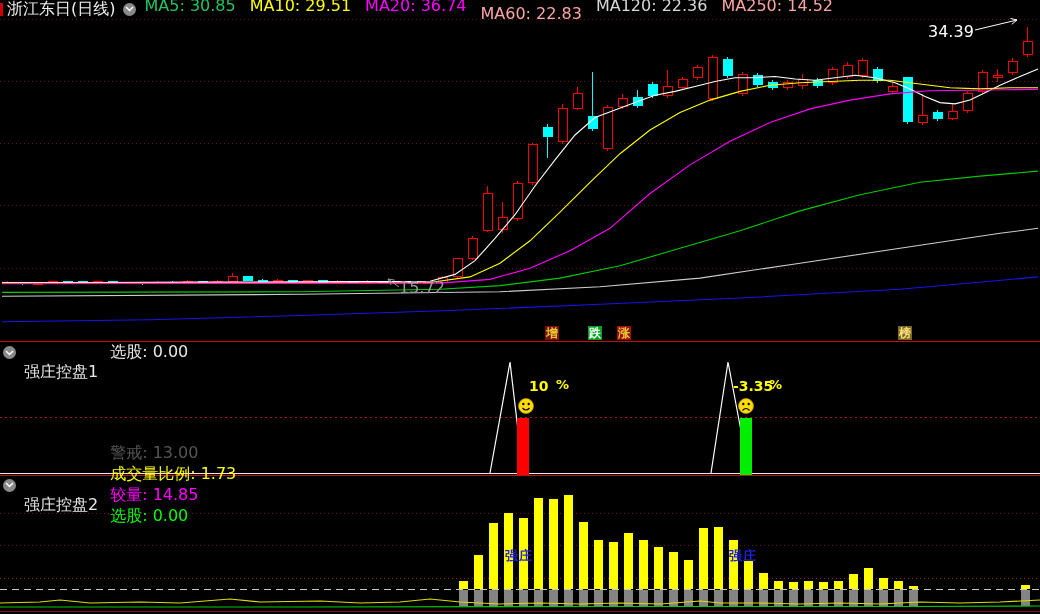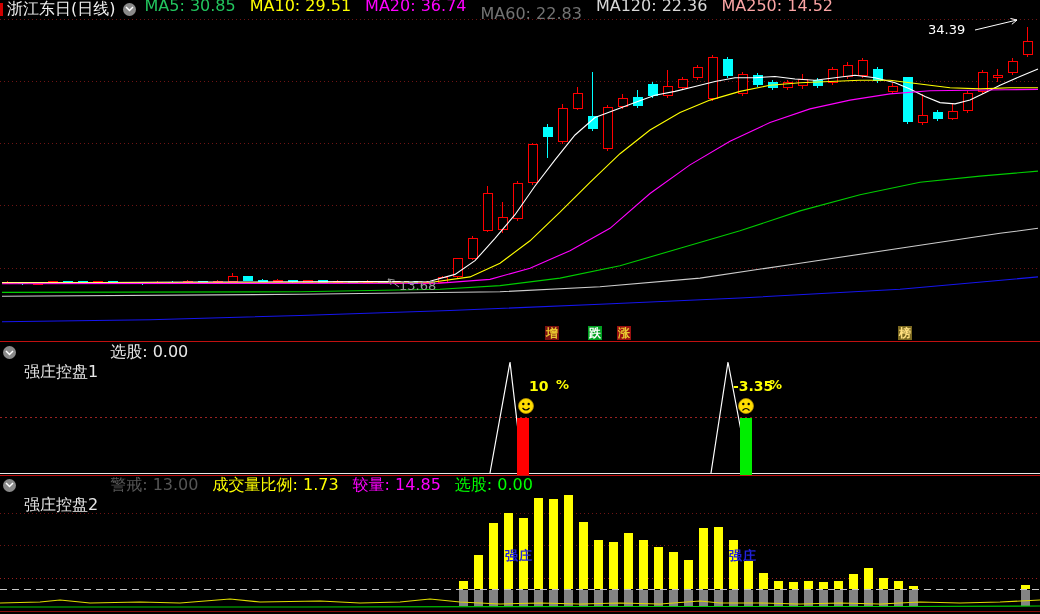--- a/index.html
+++ b/index.html
@@ -18,40 +18,40 @@
             align-items:center;justify-content:center;margin:0 8px 0 2px;cursor:pointer;flex:none;}
   .collapse svg{display:block;}
   .legend-item{margin-right:14px;}
   .p-legend{margin-right:12px;margin-top:40px;}
   .sep{position:absolute;left:0;width:100%;height:1px;z-index:2;}
   #sep1{top:341px;background:#c01010;}
   #sep2{top:475px;background:#c01010;}
   #sep3{top:611px;background:#8a0f0f;}
   .marker{position:absolute;top:326px;height:14px;line-height:14px;padding:0 1px;
           font-size:12px;font-weight:bold;z-index:2;cursor:pointer;}
-  .annot{position:absolute;z-index:2;font-size:13px;}
+  .annot{position:absolute;z-index:2;font-size:16px;}
 </style>
 </head>
 <body>
 
 <div id="app">
 
   <div id="topbar" class="hdr">
     <span class="corner-tick"></span>
     <span class="title">浙江东日(日线)</span>
     <span class="collapse">
       <svg width="9" height="6" viewBox="0 0 9 6">
           <polyline points="1,1 4.5,4.5 8,1" fill="none" stroke="#fff" stroke-width="1.5"></polyline>
         </svg>
     </span>
     <span id="ma-legend" style="display:inline-flex;">
         <span class="legend-item" style="color: #22c55e;">MA5: 30.85</span>
         <span class="legend-item" style="color: rgb(255, 255, 0);">MA10: 29.51</span>
         <span class="legend-item" style="color: rgb(255, 0, 255);">MA20: 36.74</span>
-        <span class="legend-item" style="color: #737373; margin-top: 8px;">MA60: 22.83</span>
+        <span class="legend-item" style="color: #fca5a5; margin-top: 8px;">MA60: 22.83</span>
         <span class="legend-item" style="color: rgb(216, 216, 216);">MA120: 22.36</span>
         <span class="legend-item" style="color: #fca5a5;">MA250: 14.52</span>
       </span>
   </div>
 
   <svg id="chart-canvas" width="1040" height="614" viewBox="0 0 1040 614">
       <g>
         <line x1="0" y1="268.2" x2="1040" y2="268.2" stroke="#6e1414" stroke-dasharray="1,3" shape-rendering="crispEdges"></line>
         <line x1="0" y1="205.9" x2="1040" y2="205.9" stroke="#6e1414" stroke-dasharray="1,3" shape-rendering="crispEdges"></line>
         <line x1="0" y1="143.7" x2="1040" y2="143.7" stroke="#6e1414" stroke-dasharray="1,3" shape-rendering="crispEdges"></line>
@@ -333,23 +333,23 @@
       </span>
   </div>
 
   <div id="p3-header" class="hdr">
     <span class="collapse" style="margin-left:3px;">
       <svg width="9" height="6" viewBox="0 0 9 6">
           <polyline points="1,1 4.5,4.5 8,1" fill="none" stroke="#fff" stroke-width="1.5"></polyline>
         </svg>
     </span>
     <span class="p-legend">强庄控盘2</span>
-    <span id="p3-legend" style="display:inline-flex;">
+    <span id="p3-legend" style="display:inline-flex;flex-direction:column;">
         <span class="legend-item" style="color: rgb(86, 86, 86);">警戒: 13.00</span>
         <span class="legend-item" style="color: rgb(255, 255, 0); text-align: center;">成交量比例: 1.73</span>
         <span class="legend-item" style="color: rgb(255, 0, 255);">较量: 14.85</span>
         <span class="legend-item" style="color: rgb(0, 255, 0);">选股: 0.00</span>
       </span>
   </div>
 
 <span class="annot" style="left: 928px; top: 22px; color: rgb(255, 255, 255);">34.39</span>
-    <span class="annot" style="left: 399px; top: 278px; color: rgb(154, 154, 154);">13.68</span>
+    <span class="annot" style="left: 399px; top: 278px; color: rgb(154, 154, 154);">15.72</span>
   </div>
 
 </body></html>

